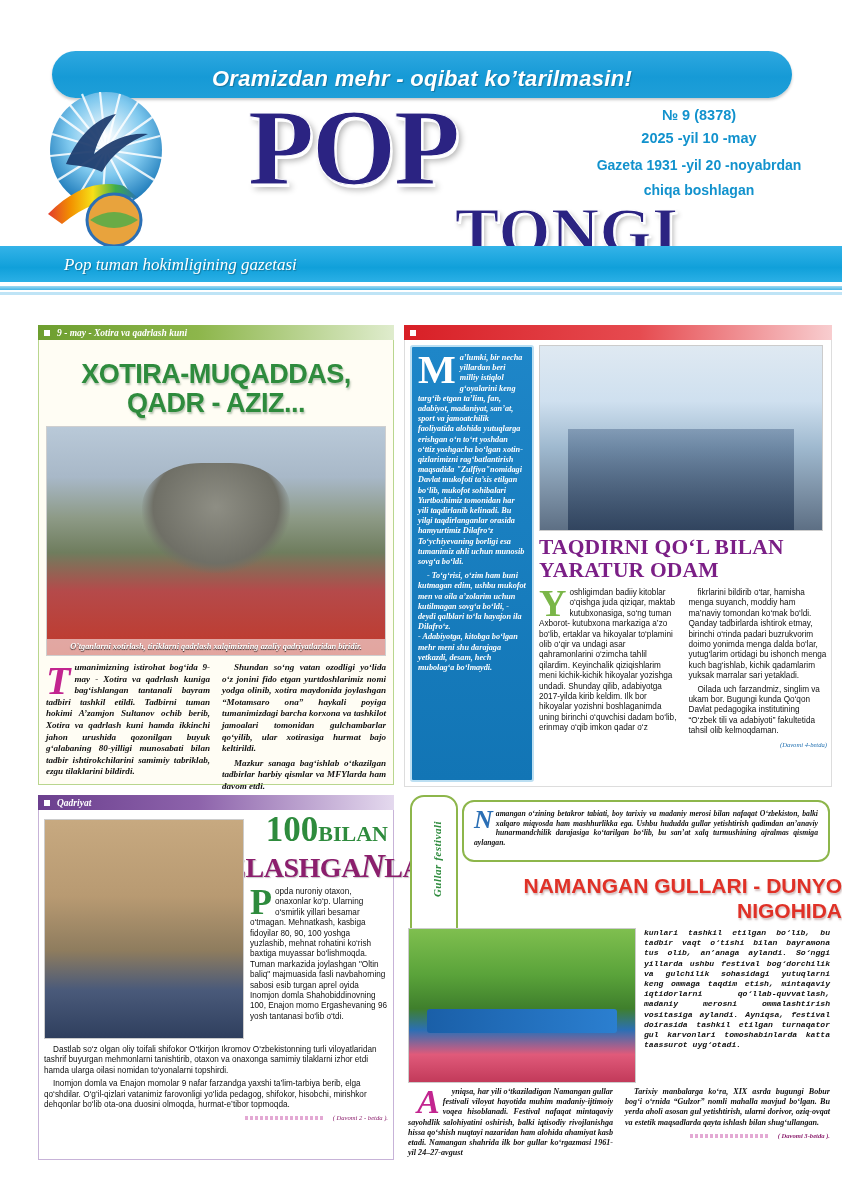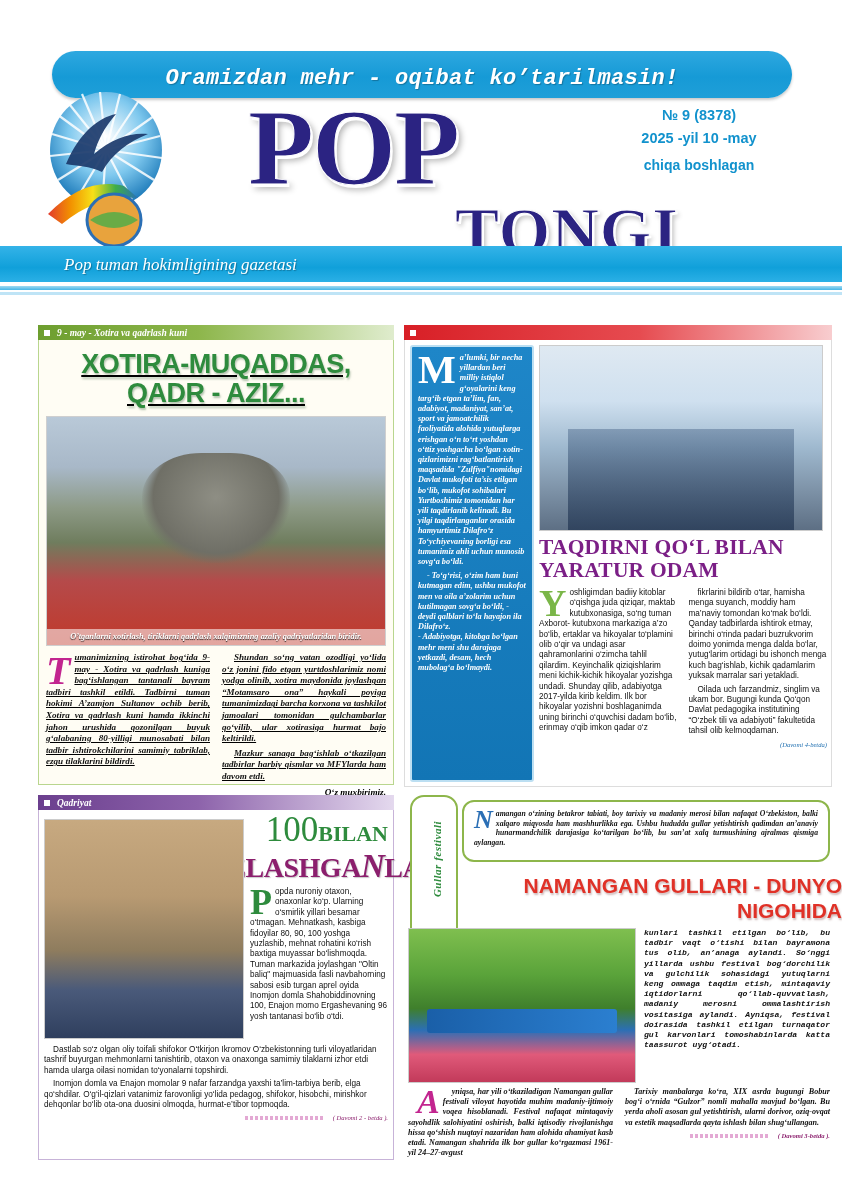--- a/index.html
+++ b/index.html
@@ -15,21 +15,21 @@
   .masthead { position:relative; width:842px; height:308px; }
   .slogan-bar {
     position:absolute; left:52px; top:51px; width:740px; height:47px;
     background: linear-gradient(180deg,#2ea8e0 0%, #169ad6 55%, #1f9fd8 100%);
     border-radius: 24px;
     box-shadow: 0 2px 3px rgba(0,0,0,.22);
   }
   .slogan-text {
     position:absolute; left:0; top:0; width:100%; height:55px;
     display:flex; align-items:center; justify-content:center;
-    color:#ffffff; font-family:Liberation Mono, monospace; font-style:italic;
+    color:#ffffff; font-family:Liberation Sans, sans-serif; font-style:italic;
     font-weight:bold; font-size:22px; letter-spacing:.3px;
     text-shadow: 1px 1px 1px rgba(0,0,0,.25);
   }
   .emblem { position:absolute; left:28px; top:88px; width:170px; height:180px; }
   .emblem svg { display:block; }
 
   .logo-pop {
     position:absolute; left:248px; top:96px;
     font-family:"Liberation Serif", serif; font-weight:bold;
     font-size:108px; line-height:104px; color:#2b2382;
@@ -83,21 +83,21 @@
   .kicker .sq { width:6px; height:6px; background:#fff; display:inline-block; }
   .kicker.green { background:linear-gradient(90deg,#6d9e2f 0%, #8db64b 45%, #dfeccd 100%); }
   .kicker.purple{ background:linear-gradient(90deg,#6b3f8e 0%, #8d63ab 45%, #e4d9ee 100%); }
   .kicker.red   { background:linear-gradient(90deg,#d81f26 0%, #e64b50 55%, #f8cdcf 100%); }
 
   .panel-green { border:1px solid #b9d68e; border-top:none; background:#fffdf4; }
   .panel-purple{ border:1px solid #c7b3d8; border-top:none; background:#ffffff; }
 
   
   .art1 { position:absolute; left:38px; top:325px; width:356px; height:460px; }
-  .art1 .body { padding:2px 7px 6px 7px; height:445px; position:relative;text-decoration:underline; }
+  .art1 .body { padding:12px 7px 6px 7px; height:445px; position:relative; }
   .hl-green {
     text-align:center; color:#2e8b3d; font-weight:bold; font-size:27px;
     line-height:29px; letter-spacing:-.5px; padding:8px 0 6px;
     text-shadow: 1px 2px 2px rgba(120,150,120,.55);
   }
   .photo1 {
     position:relative; width:340px; height:230px; margin:2px 0 0 0;
     border:1px solid #cfcfcf; overflow:hidden;
   }
   .photocap {
@@ -160,21 +160,21 @@
   .cont-note { font-size:6.6px; font-style:italic; color:#1f6fb0; text-align:right;
                font-family:"Liberation Serif",serif; }
 
   
   .art3 { position:absolute; left:38px; top:795px; width:356px; height:365px; }
   .art3 .body { padding:6px; height:350px; }
   .photo3 { position:absolute; left:6px; top:24px; width:200px; height:220px;
             overflow:hidden; border:1px solid #ccc; }
   .hl100 { position:absolute; left:150px; top:20px; width:200px; text-align:right;
            font-family:"Liberation Serif",serif; line-height:30px; }
-  .hl100 .n { color:#2e8b3d; font-size:35px; font-weight:normal; }
+  .hl100 .n { color:#2e8b3d; font-size:35px; font-weight:bold; }
   .hl100 .b { color:#2e8b3d; font-size:22px; font-weight:bold; }
   .hl100 .y { display:block; color:#8b1f6d; font-size:28px; font-weight:bold;
               letter-spacing:-.5px; text-shadow:1px 1px 1px rgba(150,150,150,.5);}
   .hl100 .y i { font-size:33px; }
   .art3col { position:absolute; left:212px; top:92px; width:138px;
              font-family:"Liberation Sans",sans-serif; font-size:8.2px;
              line-height:10.4px; text-align:left; color:#111; }
   .art3col p { margin-bottom:3px; text-indent:9px; }
   .art3full { position:absolute; left:6px; top:250px; width:344px;
               font-family:"Liberation Sans",sans-serif; font-size:8.2px;
@@ -308,20 +308,21 @@
         <path d="M62 132 q24 -16 48 0 q-24 16 -48 0 Z" fill="#3fae49" opacity=".75"></path>
       </svg>
     </div>
 
     <div class="logo-pop">POP</div>
     <div class="logo-tongi">TONGI</div>
 
     <div class="issue-block">
       <div class="big">№ 9 (8378)</div>
       <div class="big">2025 -yil  10 -may</div>
+      <div class="gaz">Gazeta 1931 -yil  20 -noyabrdan</div>
       <div class="gaz">chiqa boshlagan</div>
     </div>
 
     <div class="sub-bar"></div>
     <div class="sub-bar-text">Pop tuman hokimligining gazetasi</div>
     <div class="thin-rule"></div>
     <div class="thin-rule2"></div>
   </div>
 
   <div class="art1">

